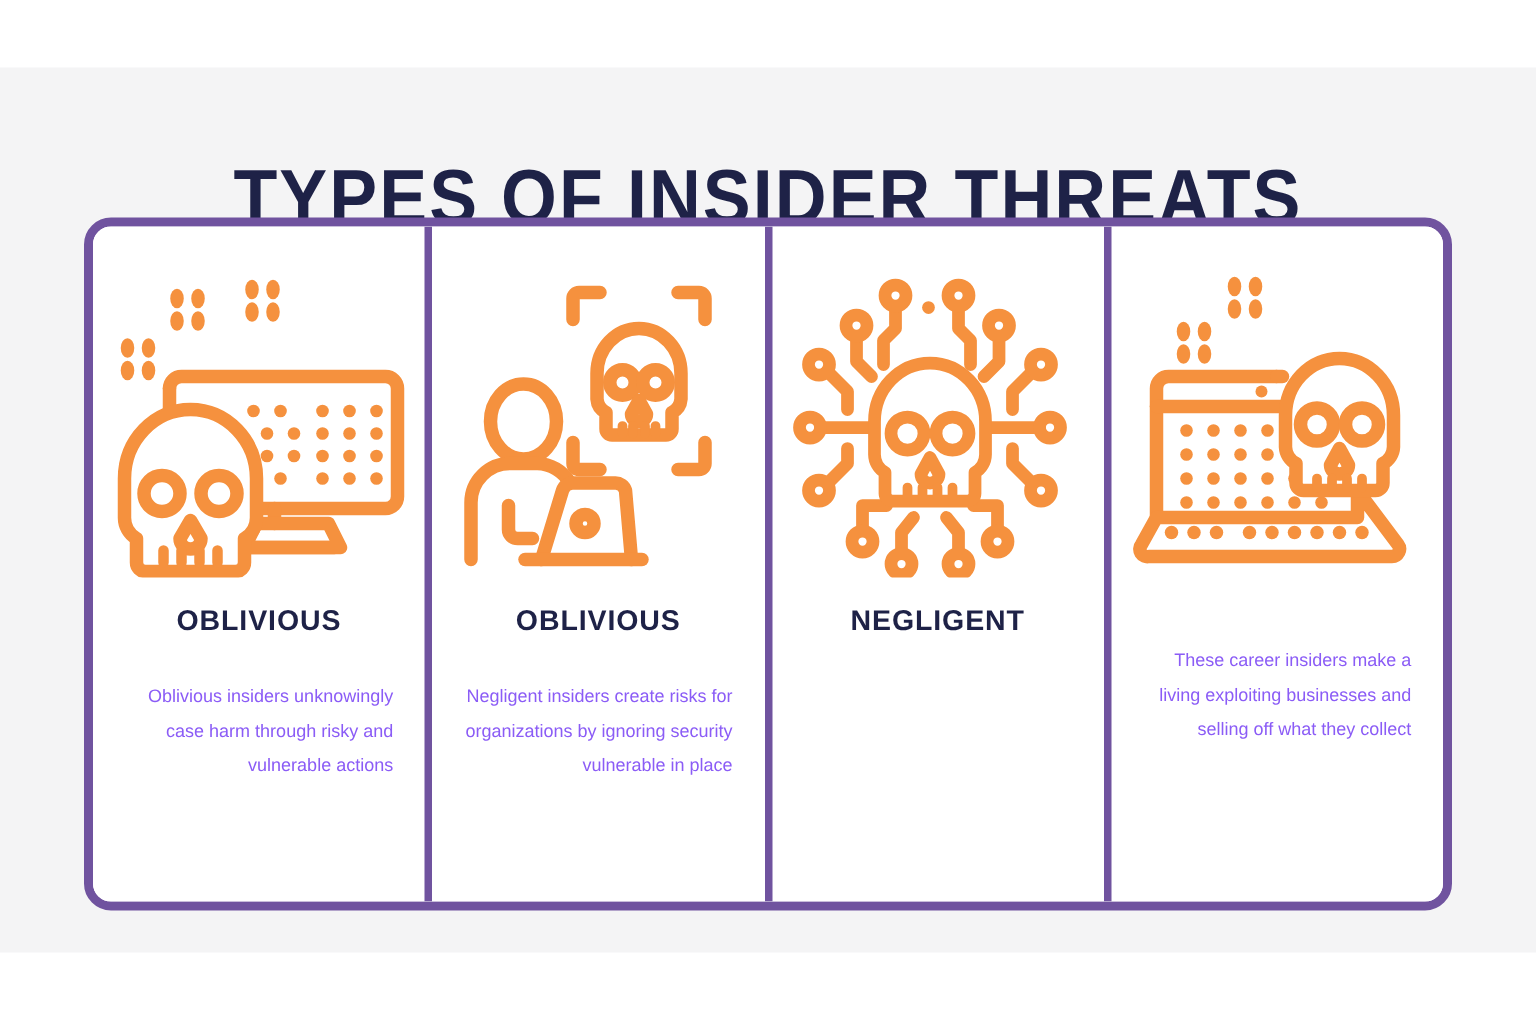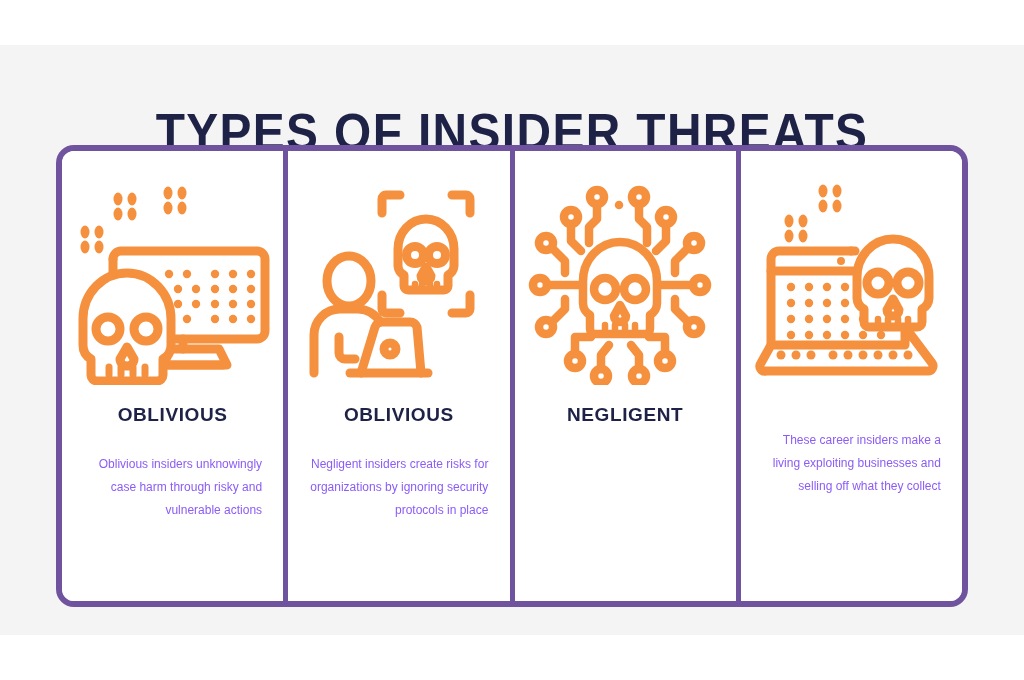--- a/index.html
+++ b/index.html
@@ -197,21 +197,21 @@
           <path d="M10 196 v-38 a26 26 0 0 1 26 -26 h18 a26 26 0 0 1 22 13"></path>
 
           <path d="M35 160 v16 a6 6 0 0 0 6 6 h10"></path>
 
           <path d="M57 196 l14 -46 a7 7 0 0 1 7 -5 h28 a7 7 0 0 1 7 5 l4 46"></path>
           <path d="M46 196 h78"></path>
           <circle cx="86" cy="172" r="6"></circle>
         </svg>
       </div>
       <h2 class="card-heading">OBLIVIOUS</h2>
-      <p class="card-desc">Negligent insiders create risks for organizations by ignoring security protocols in place</p>
+      <p class="card-desc">Negligent insiders create risks for organizations by ignoring security vulnerable in place</p>
     </div>
 
     <div class="card">
       <div class="icon-wrap">
         <svg width="196" height="208" viewBox="0 0 196 208" fill="none" stroke="#f5913e" stroke-width="8.5" stroke-linecap="round" stroke-linejoin="round">
 
           <path d="M70 28 v14 l-8 8 v16"></path>
           <circle cx="70" cy="20" r="7"></circle>
           <path d="M112 28 v14 l8 8 v16"></path>
           <circle cx="112" cy="20" r="7"></circle>

